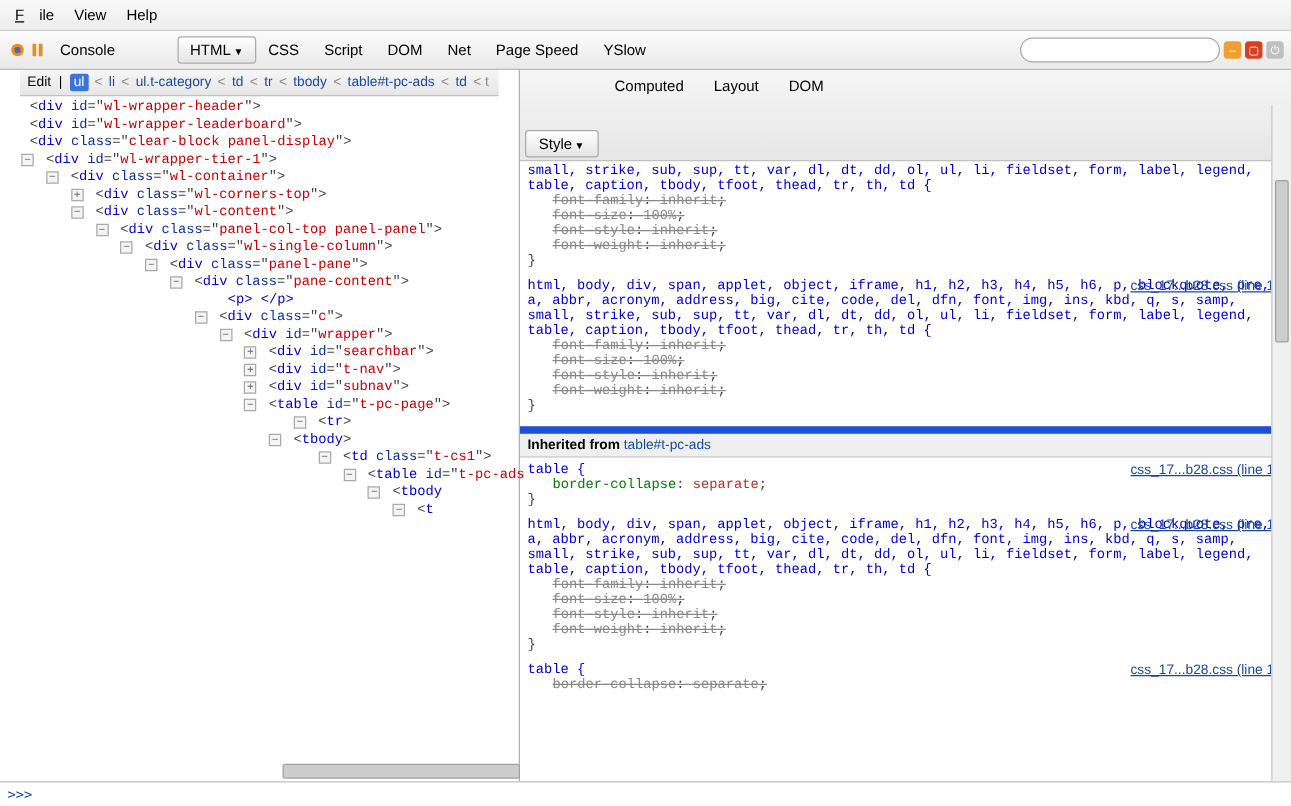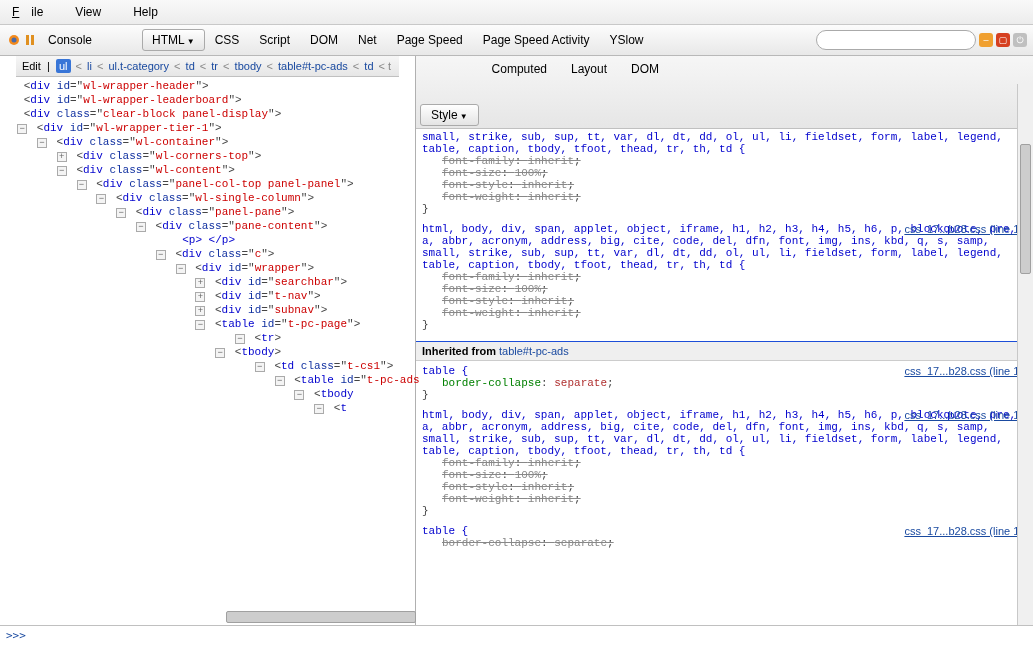--- a/index.html
+++ b/index.html
@@ -1,17 +1,17 @@
 <!DOCTYPE html>
 <html><head>
 <meta charset="utf-8">
 <style>
 * { box-sizing: border-box; margin: 0; padding: 0; }
 body { font-family: "Lucida Grande", Tahoma, sans-serif; font-size: 11px; background: #fff; width: 1033px; height: 645px; overflow: hidden; display: flex; flex-direction: column; }
-.menubar { background: linear-gradient(#f9f9f9,#ececec); border-bottom: 1px solid #c8c8c8; padding: 3px 6px; display: flex; gap: 20px; font-size: 12px; }
+.menubar { background: linear-gradient(#f9f9f9,#ececec); border-bottom: 1px solid #c8c8c8; padding: 3px 6px; display: flex; gap: 4px; font-size: 12px; }
 .menubar span { padding: 2px 6px; cursor: default; }
 .menubar span u { text-decoration: underline; }
 .toolbar { background: linear-gradient(#fcfcfc,#e8e8e8); border-bottom: 1px solid #b8b8b8; padding: 4px 6px; display: flex; align-items: center; gap: 0; }
 .toolbar .tbtn { padding: 3px 9px; border: 1px solid transparent; border-radius: 3px; cursor: pointer; font-size: 12px; }
 .toolbar .tbtn.active { background: linear-gradient(#fff,#e4e4e4); border-color: #aaa; box-shadow: inset 0 1px 0 #fff; margin-left: 40px; }
 .toolbar .tbtn .arrow { font-size: 8px; margin-left: 2px; }
 .toolbar .icon { width: 16px; height: 16px; display: inline-flex; align-items: center; justify-content: center; }
 .toolbar .spacer { flex: 1; }
 .toolbar input.search { width: 160px; height: 20px; border: 1px solid #aaa; border-radius: 10px; padding: 0 8px; background: #fff; }
 .winbtn { width: 14px; height: 14px; border-radius: 3px; margin-left: 3px; font-size: 9px; line-height: 14px; text-align: center; color: #fff; }
@@ -37,21 +37,21 @@
 .subtabs .st.active { background: linear-gradient(#fff,#e4e4e4); border-color: #aaa; margin-top: 46px; }
 .subtabs .st .arrow { font-size: 8px; margin-left: 2px; }
 .css-view { flex: 1; overflow: auto; font-family: Monaco, "Courier New", monospace; font-size: 11px; padding: 2px 6px; }
 .css-rule { position: relative; margin-bottom: 2px; }
 .css-link { position: absolute; right: 4px; top: 0; color: #1a4aa0; text-decoration: underline; cursor: pointer; font-family: "Lucida Grande", Tahoma, sans-serif; }
 .css-sel { color: #0000cd; }
 .css-prop { color: #008000; }
 .css-val { color: #b03030; }
 .strike { text-decoration: line-through; color: #888; }
 .strike .css-prop, .strike .css-val { color: #888; }
-.inherit-hdr { background: #efefef; border-top: 1px solid #1d4ed8; border-bottom: 1px solid #ccc; padding: 3px 6px; font-weight: bold; margin: 4px -6px; font-family: "Lucida Grande", Tahoma, sans-serif; }
+.inherit-hdr { background: #efefef; border-top: 6px solid #1d4ed8; border-bottom: 1px solid #ccc; padding: 3px 6px; font-weight: bold; margin: 4px -6px; font-family: "Lucida Grande", Tahoma, sans-serif; }
 .inherit-hdr a { color: #1a4aa0; font-weight: normal; }
 .hscroll { height: 17px; background: #f0f0f0; border-top: 1px solid #c8c8c8; position: relative; }
 .hscroll .thumb { position: absolute; left: 18px; top: 2px; width: 190px; height: 12px; background: #cdcdcd; border: 1px solid #a0a0a0; border-radius: 2px; }
 .cmdline { border-top: 1px solid #c0c0c0; padding: 3px 6px; color: #1a4aa0; font-family: Monaco, monospace; font-size: 11px; background: #fff; }
 .vscroll { position:absolute; top:28px; width:16px; bottom:0; background:#f0f0f0; border-left:1px solid #c8c8c8; }
 .vscroll .th { position:absolute; left:2px; width:11px; background:#cdcdcd; border:1px solid #a0a0a0; border-radius:2px; }
 </style>
 </head>
 <body>
 
@@ -74,21 +74,20 @@
         <rect x="7" y="1" width="3" height="10" fill="#e09020"></rect>
       </svg>
     </span>
   <span class="tbtn">Console</span>
   <span class="tbtn active"><span>HTML</span><span class="arrow">▼</span></span>
   <span class="tbtn">CSS</span>
   <span class="tbtn">Script</span>
   <span class="tbtn">DOM</span>
   <span class="tbtn">Net</span>
   <span class="tbtn">Page Speed</span>
-  <span class="tbtn">Page Speed Activity</span>
   <span class="tbtn">YSlow</span>
   <span class="spacer"></span>
   <input class="search" placeholder="" style="">
   <span class="winbtn min">–</span>
   <span class="winbtn close">▢</span>
   <span class="winbtn off">⏻</span>
 </div>
 
 <div class="content">
 

